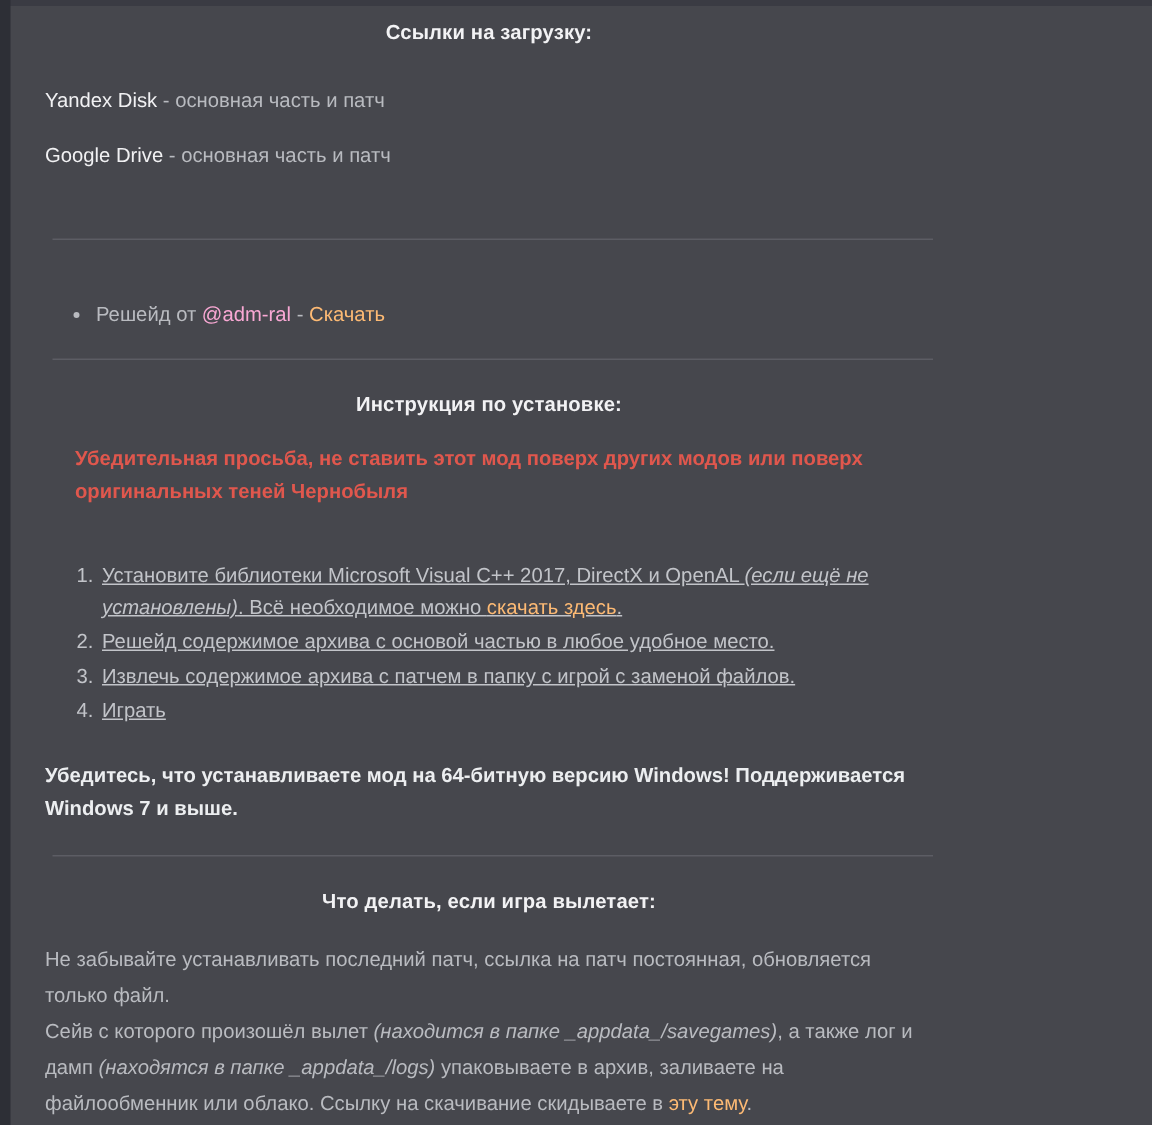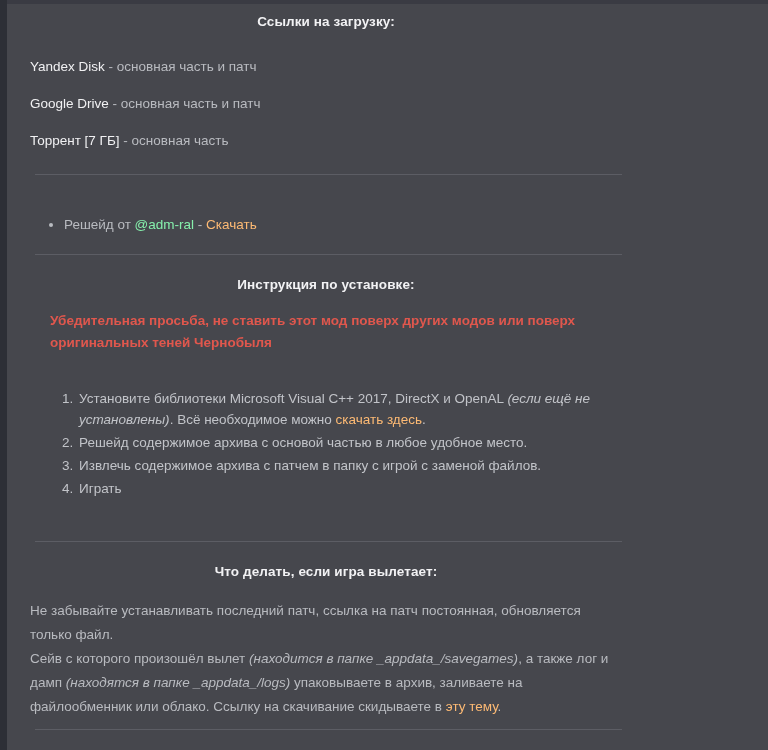--- a/index.html
+++ b/index.html
@@ -65,21 +65,21 @@
   .centered-line .lnk {
     color: #f1f1f3;
   }
 
   .lnk {
     color: #fdba74;
     text-decoration: none;
     cursor: pointer;
   }
 
-  .dim { color: #86efac; }
+  .dim { color: #f9a8d4; }
 
   hr.sep {
     border: 0;
     border-top: 1px solid #5c5d64;
     margin: 0 0 0 5px;
     height: 0;
   }
 
   ul.bullets {
     margin: 0;
@@ -91,21 +91,21 @@
   ul.bullets li { margin: 0; padding: 0; }
   ul.bullets li::marker { color: #b9bbc0; }
 
   ol.steps {
     margin: 0;
     padding-left: 36px;
     color: #c2c4c9;
     font-size: 13.5px;
     line-height: 21px;
   }
-  ol.steps li { margin: 0 0 2px 11px; padding-left: 2px; }
+  ol.steps li { margin: 0 0 2px 0; padding-left: 2px; text-decoration: underline; }
   ol.steps li::marker { color: #c2c4c9; }
 
   .warn {
     text-align: left;
     color: #e0574d;
     font-weight: bold;
     font-size: 13.5px;
     line-height: 22px;
     padding: 0 20px;
   }
@@ -150,23 +150,20 @@
     <div class="centered-line">
       <a class="lnk">Yandex Disk</a><span> - основная часть и патч</span>
     </div>
 
     <div class="sp-22"></div>
     <div class="centered-line">
       <a class="lnk">Google Drive</a><span> - основная часть и патч</span>
     </div>
 
     <div class="sp-22"></div>
-    <div class="centered-line">
-      <a class="lnk">Торрент [7 ГБ]</a><span> - основная часть</span>
-    </div>
 
     <div class="sp-26"></div>
     <hr class="sep">
 
     <div class="sp-22"></div>
 
     <div class="sp-20"></div>
     <ul class="bullets">
       <li><span>Решейд от </span><a class="lnk dim">@adm-ral</a><span> - </span><a class="lnk">Скачать</a></li>
     </ul>
@@ -182,20 +179,21 @@
 
     <div class="sp-34"></div>
     <ol class="steps">
       <li><span>Установите библиотеки Microsoft Visual C++ 2017, DirectX и OpenAL </span><em class="it">(если ещё не установлены)</em><span>. Всё необходимое можно </span><a class="lnk">скачать здесь</a><span>.</span></li>
       <li>Решейд содержимое архива с основой частью в любое удобное место.</li>
       <li>Извлечь содержимое архива с патчем в папку с игрой с заменой файлов.</li>
       <li>Играть</li>
     </ol>
 
     <div class="sp-20"></div>
+    <div class="bold-note">Убедитесь, что устанавливаете мод на 64-битную версию Windows! Поддерживается Windows 7 и выше.</div>
 
     <div class="sp-20"></div>
     <hr class="sep">
 
     <div class="sp-22"></div>
     <div class="section-title">Что делать, если игра вылетает:</div>
 
     <div class="sp-20"></div>
     <div class="para">Не забывайте устанавливать последний патч, ссылка на патч постоянная, обновляется только файл.</div>
 

